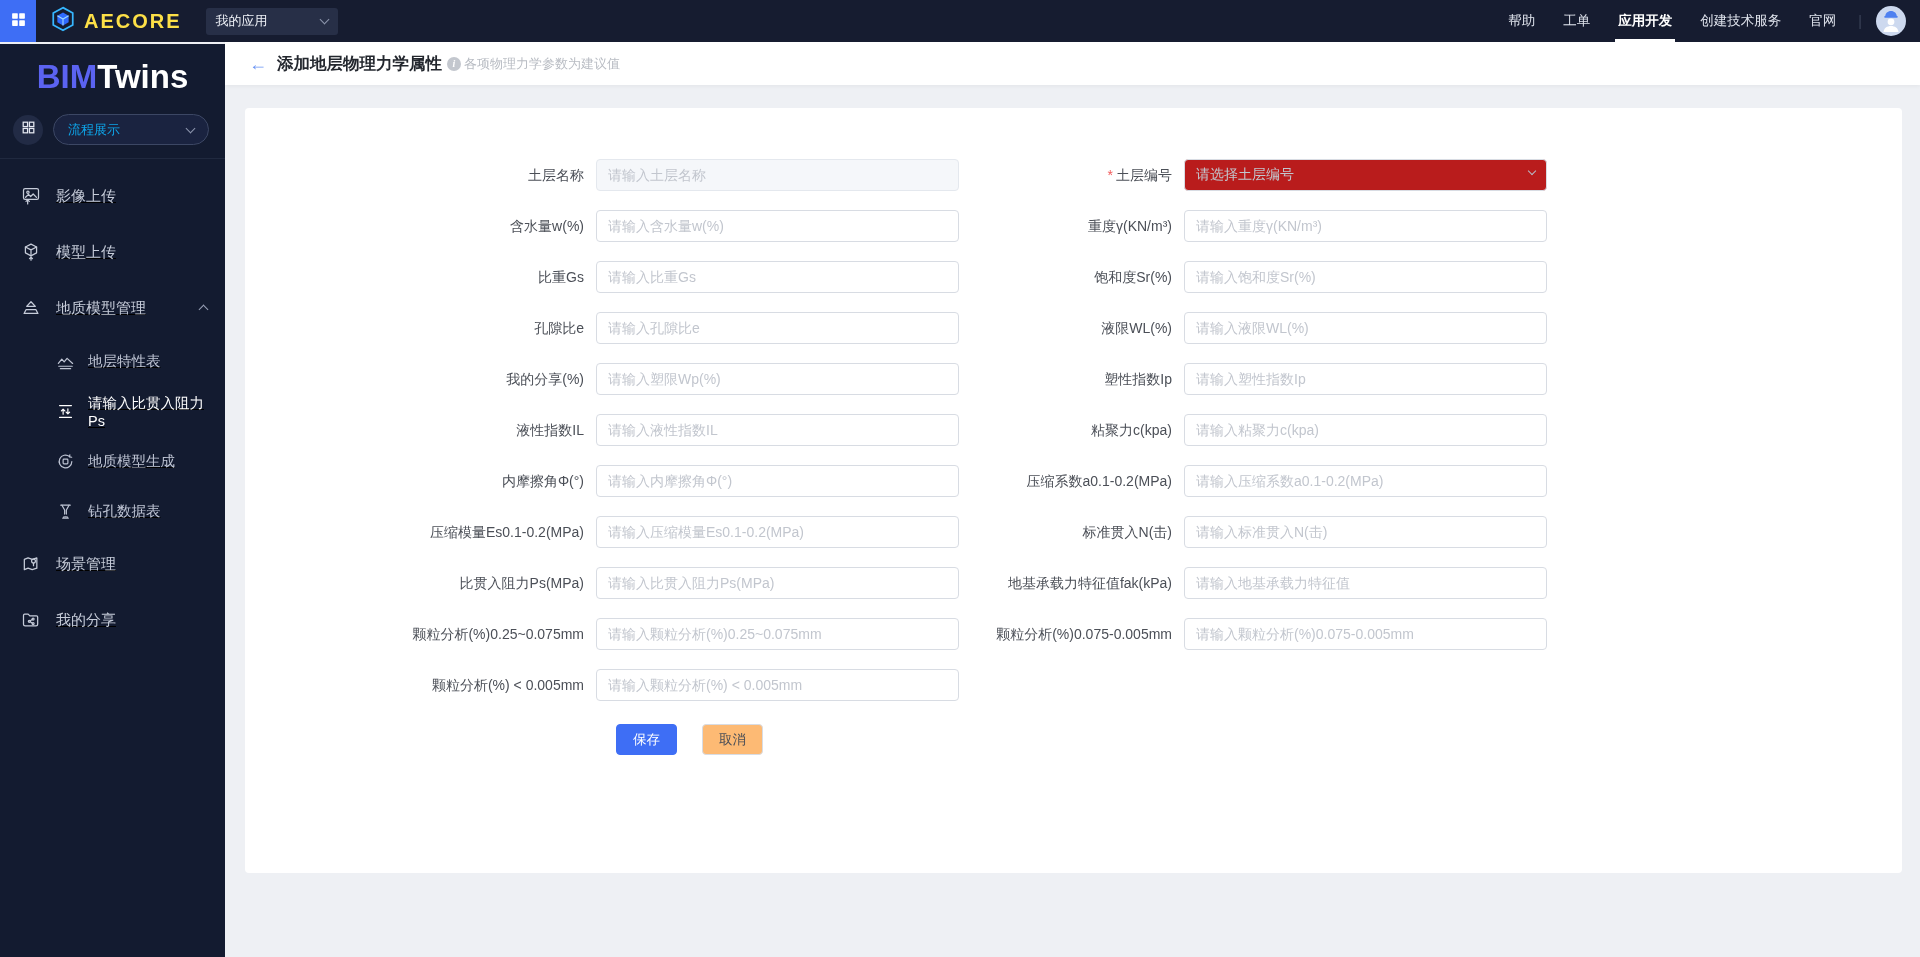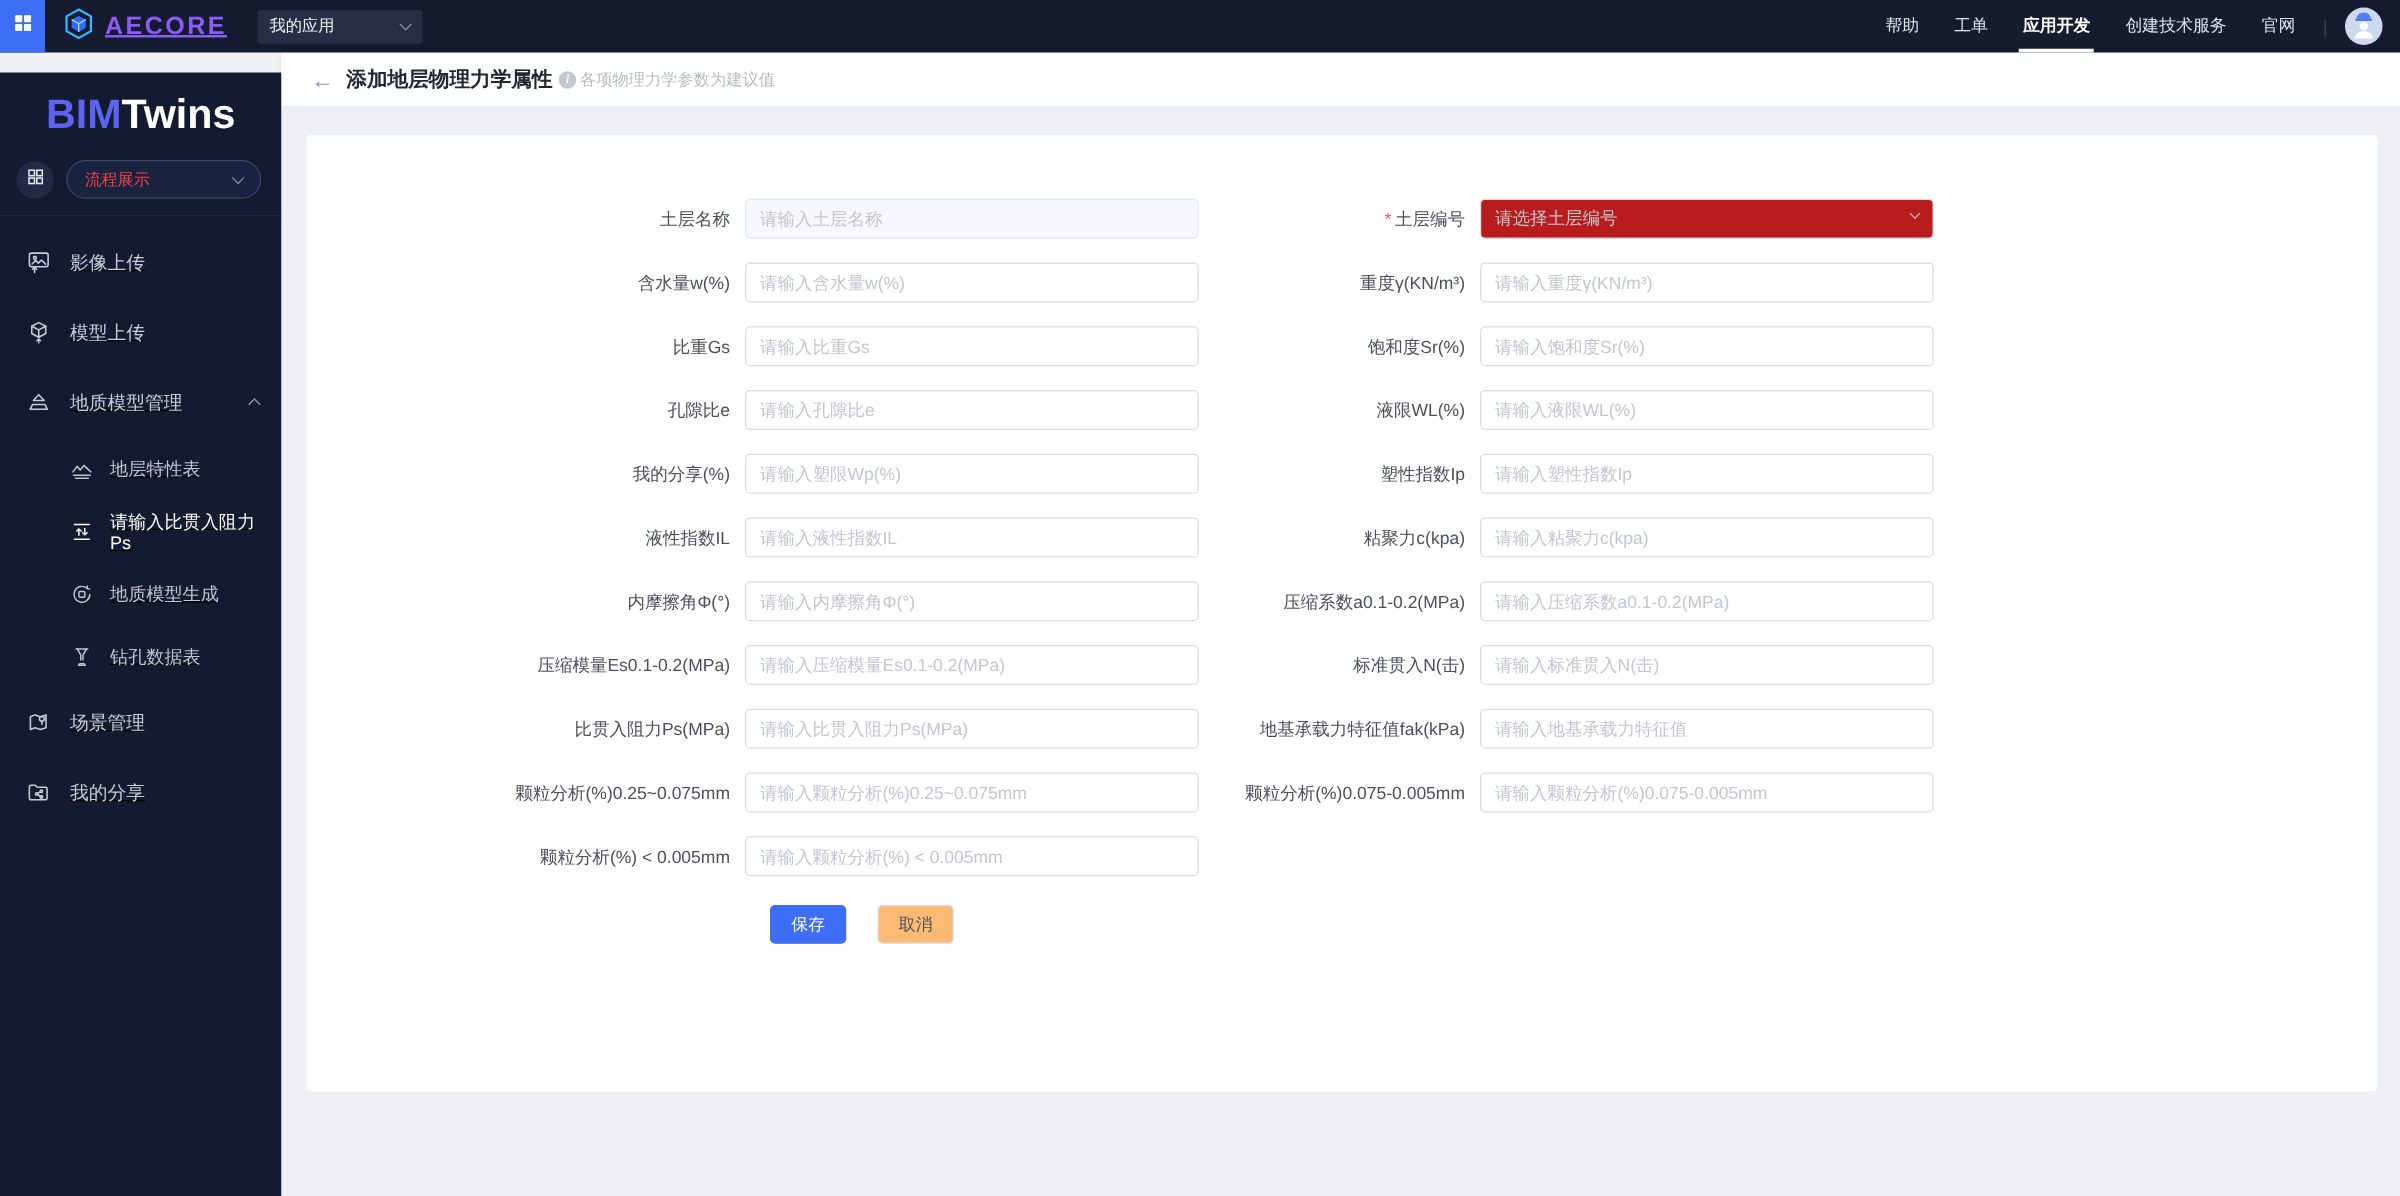--- a/index.html
+++ b/index.html
@@ -7,50 +7,50 @@
     font-family:"Liberation Sans","DejaVu Sans",sans-serif; background:#eef0f4; }
 
   
   .topbar { position:absolute; top:0; left:0; width:1920px; height:42px;
     background:#161c30; display:flex; align-items:center; z-index:20; }
   .launcher { width:36px; height:42px; background:#3e6ef5; display:flex;
     align-items:center; justify-content:center; cursor:pointer; flex:none; }
   .launcher svg { width:17px; height:17px; }
   .brand { display:flex; align-items:center; margin-left:14px; gap:8px; }
   .brand svg { width:26px; height:26px; }
-  .brand-name { color:#8b5cf6; font-size:20px; font-weight:800; letter-spacing:2px;text-decoration:underline; }
+  .brand-name { color:#fde047; font-size:20px; font-weight:800; letter-spacing:2px; }
   .app-select { margin-left:24px; width:132px; height:27px; background:#272f47;
     border-radius:3px; display:flex; align-items:center; padding:0 10px;
     color:#eef1f7; font-size:13px; cursor:pointer; }
   .topbar-right { margin-left:auto; display:flex; align-items:center; height:100%; }
   .tm-item { height:100%; display:flex; align-items:center; padding:0 14px;
     color:#dfe3ec; font-size:13.5px; cursor:pointer; position:relative; }
   .tm-item.active { color:#fff; font-weight:bold; }
   .tm-item.active::after { content:""; position:absolute; left:11px; right:11px;
     bottom:0; height:3px; background:#fff; }
   .tm-divider { color:#3c4459; margin:0 8px; font-size:14px; }
   .avatar { width:30px; height:30px; border-radius:50%; background:#cdd9ef;
     margin:0 14px 0 6px; display:flex; align-items:flex-end; justify-content:center;
     cursor:pointer; overflow:hidden; }
   .avatar svg { width:24px; height:24px; }
 
   
-  .sidebar { position:absolute; top:58px; left:0; bottom:0; width:225px;
+  .sidebar { position:absolute; top:44px; left:0; bottom:0; width:225px;
     background:#131b30; z-index:10; }
   .logo { height:66px; display:flex; align-items:center; justify-content:center;
     font-size:33px; font-weight:800; letter-spacing:0; }
   .logo .bim { color:#5b63f1; }
   .logo .twins { color:#fff; font-weight:700; }
   .flow-row { display:flex; align-items:center; padding:4px 16px 13px 13px; }
   .flow-grid { width:30px; height:30px; border-radius:50%; background:#222b45;
     display:flex; align-items:center; justify-content:center; cursor:pointer; flex:none; }
   .flow-grid svg { width:15px; height:15px; }
   .flow-select { flex:1; margin-left:10px; height:31px; border:1px solid #3c4764;
     background:#1a2340; border-radius:16px; display:flex; align-items:center;
-    padding:0 14px; color:#ef4444; font-size:13px; cursor:pointer;text-align:center; }
+    padding:0 14px; color:#0ea5e9; font-size:13px; cursor:pointer;text-align:center; }
   .side-sep { height:1px; background:#20293f; }
   .side-menu { padding-top:9px;text-decoration:underline; }
   .side-item { display:flex; align-items:center; color:#c6ccd9; font-size:15px;
     cursor:pointer; }
   .side-item.lvl1 { height:56px; padding:0 18px 0 21px; }
   .side-item.lvl2 { height:50px; padding:0 10px 0 56px; font-size:14.5px; color:#bfc5d4; }
   .side-item.active { color:#ffffff; }
   .side-item .icon { width:20px; height:20px; margin-right:15px; flex:none; display:flex; }
   .side-item.lvl2 .icon { width:19px; height:19px; margin-right:13px; }
   .side-item .icon svg { width:100%; height:100%; }

